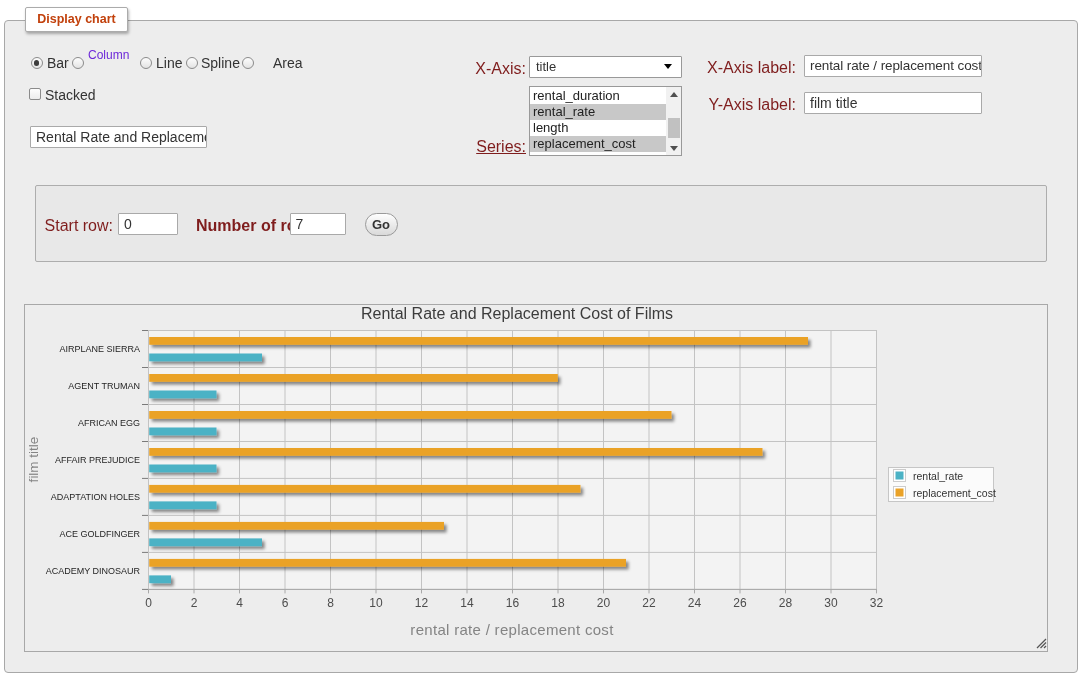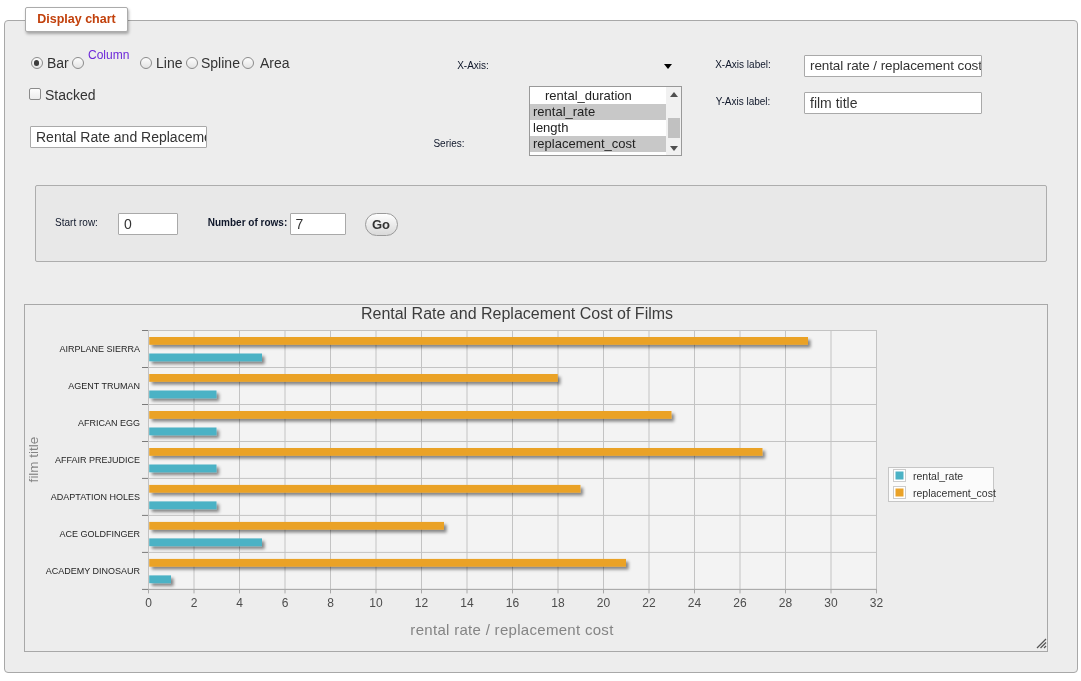--- a/index.html
+++ b/index.html
@@ -1,17 +1,17 @@
 <!DOCTYPE html>
 <html><head><meta charset="utf-8"><style>
 * { margin:0; padding:0; box-sizing:border-box; }
 html,body { background:#fff; font-family:"Liberation Sans",sans-serif; }
 #page { position:relative; width:1081px; height:681px; overflow:hidden; }
 .abs { position:absolute; }
-.lbl { position:absolute; font-size:10px; color:#0f172a; text-align:center; white-space:nowrap; }
+.lbl { position:absolute; font-size:16px; color:#7f1d1d; text-align:right; white-space:nowrap; }
 .inp { position:absolute; background:#fff; border:1px solid #a9a9a9; border-radius:1px;
        font-size:14px; color:#333; padding-left:5px; white-space:nowrap; overflow:hidden; }
 .radio { position:absolute; width:12px; height:12px; border:1px solid #8b8b8b; border-radius:50%;
         background:linear-gradient(#fdfdfd,#e3e3e3); }
 .radio .dot { position:absolute; left:2.25px; top:2.25px; width:5.5px; height:5.5px; border-radius:50%; background:#3c3c3c; }
 </style></head>
 <body>
 <div id="page">
 
   <div class="abs" style="left:4px;top:20px;width:1074px;height:653px;background:#ededed;border:1px solid #a8a8a8;border-radius:4px;"></div>
@@ -22,41 +22,42 @@
       <div class="dot"></div>
     </div>
   <div class="abs" style="left:47px;top:54.5px;font-size:14px;color:#333;">Bar</div>
   <div class="radio" style="left:72px;top:57px;"></div>
   <div class="abs" style="left:88px;top:48px;font-size:12px;color:#6d28d9;">Column</div>
   <div class="radio" style="left:140px;top:57px;"></div>
   <div class="abs" style="left:156px;top:54.5px;font-size:14px;color:#333;">Line</div>
   <div class="radio" style="left:185.5px;top:57px;"></div>
   <div class="abs" style="left:201px;top:54.5px;font-size:14px;color:#333;">Spline</div>
   <div class="radio" style="left:241.5px;top:57px;"></div>
-  <div class="abs" style="left:260px;top:54.5px;font-size:14px;color:#333;">Area</div>
+  <div class="abs" style="left:273px;top:54.5px;font-size:14px;color:#333;">Area</div>
 
   <div class="abs" style="left:28.5px;top:88px;width:12px;height:12px;border:1px solid #8b8b8b;border-radius:2px;background:linear-gradient(#fdfdfd,#ececec);"></div>
   <div class="abs" style="left:45px;top:86.5px;font-size:14px;color:#333;text-align:right;">Stacked</div>
 
   <div class="inp" style="left:30px;top:126px;width:177px;height:22px;line-height:20px;">Rental Rate and Replacement Cost of Films</div>
 
   <div class="lbl" style="left:420px;top:60px;width:106px;">X-Axis:</div>
+  <div class="inp" style="left:529px;top:56px;width:153px;height:22px;line-height:20px;padding-left:6px;border-color:#999;font-size:13px;">title</div>
   <div class="abs" style="left:664px;top:64px;width:0;height:0;border-left:4.5px solid transparent;border-right:4.5px solid transparent;border-top:5.5px solid #000;"></div>
 
   <div class="abs" style="left:529px;top:86px;width:153px;height:70px;background:#fff;border:1px solid #999;"></div>
-  <div class="abs" style="left:530px;top:88px;width:136px;height:16px;font-size:13px;line-height:16px;color:#222;padding-left:15px;">rental_duration</div>
+  <div class="abs" style="left:530px;top:88px;width:136px;height:16px;font-size:13px;line-height:16px;color:#222;padding-left:3px;">rental_duration</div>
   <div class="abs" style="left:530px;top:104px;width:136px;height:16px;font-size:13px;line-height:16px;color:#222;padding-left:3px;background:#c8c8c8;">rental_rate</div>
   <div class="abs" style="left:530px;top:120px;width:135px;height:16px;font-size:13px;line-height:16px;color:#222;padding-left:3px;">length</div>
   <div class="abs" style="left:530px;top:136px;width:136px;height:16px;font-size:13px;line-height:16px;color:#222;padding-left:3px;background:#c8c8c8;">replacement_cost</div>
 
   <div class="abs" style="left:666px;top:87px;width:15px;height:68px;background:#f1f1f1;"></div>
   <div class="abs" style="left:669.5px;top:92px;width:0;height:0;border-left:4px solid transparent;border-right:4px solid transparent;border-bottom:5px solid #505050;"></div>
   <div class="abs" style="left:669.5px;top:146px;width:0;height:0;border-left:4px solid transparent;border-right:4px solid transparent;border-top:5px solid #505050;"></div>
   <div class="abs" style="left:667.5px;top:118px;width:12px;height:20px;background:#c1c1c1;"></div>
-  <div class="lbl" style="left:396px;top:137.5px;width:106px;">Series:</div>
+  <div class="lbl" style="left:420px;top:137.5px;width:106px;text-decoration:underline;">Series:</div>
 
   <div class="lbl" style="left:690px;top:59px;width:106px;">X-Axis label:</div>
   <div class="inp" style="left:804px;top:55px;width:178px;height:22px;line-height:20px;font-size:13.5px;letter-spacing:-0.1px;">rental rate / replacement cost</div>
   <div class="lbl" style="left:690px;top:96px;width:106px;">Y-Axis label:</div>
   <div class="inp" style="left:804px;top:91.5px;width:178px;height:22px;line-height:20px;">film title</div>
 
   <div class="abs" style="left:35px;top:185px;width:1012px;height:77px;background:#e8e8e8;border:1px solid #adadad;border-radius:2px;"></div>
   <div class="lbl" style="left:40px;top:217px;width:73px;">Start row:</div>
   <div class="inp" style="left:118px;top:213px;width:60px;height:22px;line-height:20px;">0</div>
   <div class="lbl" style="left:196px;top:217px;width:103px;font-weight:bold;">Number of rows:</div>

